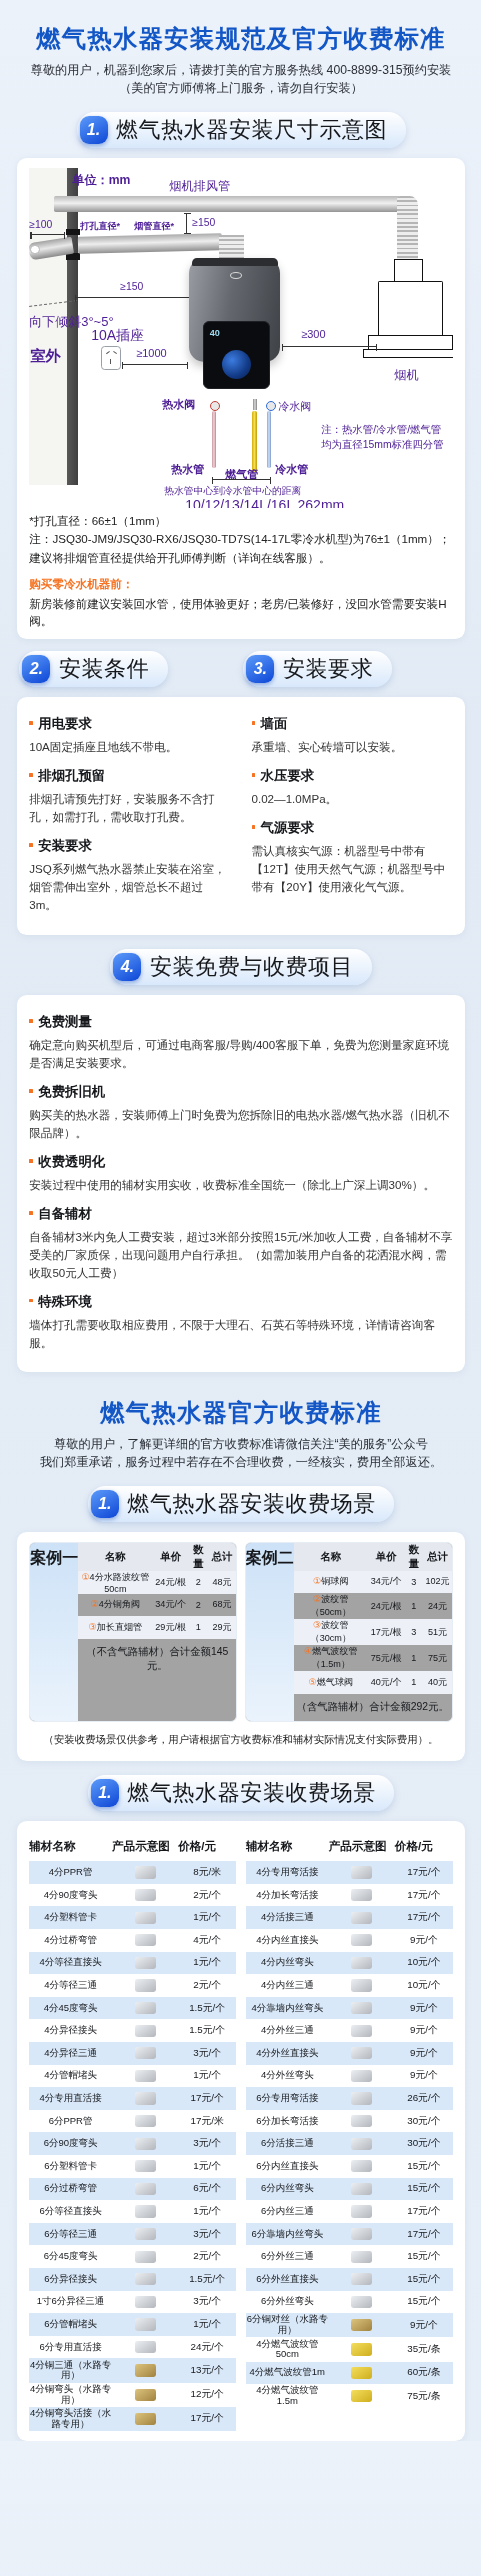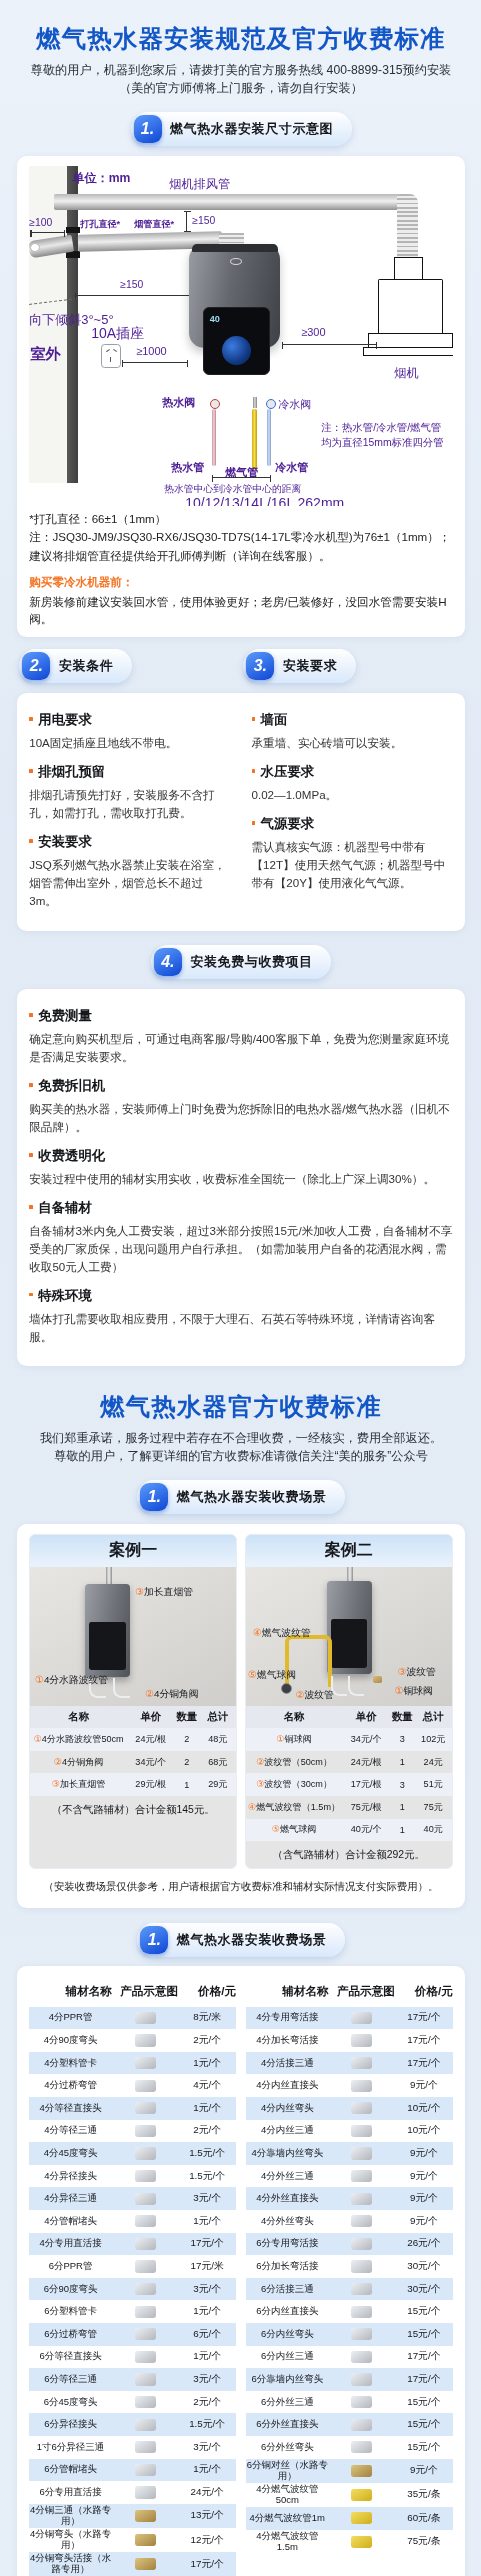--- a/index.html
+++ b/index.html
@@ -11,21 +11,21 @@
   .big-title{font-size:24.4px;font-weight:900;color:#1356c6;text-align:center;letter-spacing:1.2px;margin:0;padding-top:23px}
   .big-title.second{padding-top:24.4px}
   .subtitle{font-size:12.2px;color:#2b2f36;text-align:center;line-height:1.5;margin:6.1px 18.3px 0}
   .badge-wrap{display:flex;justify-content:center;margin:14.6px 0 9.8px}
   .badge{display:flex;align-items:center;background:linear-gradient(180deg,#ffffff,#d8e8fb);
          border-radius:609px;padding:3px 18.3px 3px 3px;box-shadow:0 3px 7.3px rgba(70,110,180,.20)}
   .badge-num{width:28px;height:28px;border-radius:9.1px;flex:0 0 28px;
              background:linear-gradient(150deg,#5c9bfa,#0d46d6);color:#fff;font-style:italic;
              font-weight:bold;font-size:16px;display:flex;align-items:center;justify-content:center;
              box-shadow:0 1.8px 4.3px rgba(20,70,180,.4)}
-  .badge-title{font-size:13px;font-weight:700;margin-left:8.5px;letter-spacing:0.6px;white-space:nowrap}
+  .badge-title{font-size:22px;font-weight:400;margin-left:8.5px;letter-spacing:0.6px;white-space:nowrap}
   .badge-row2{display:grid;grid-template-columns:1fr 1fr;margin:12.2px 17px 0}
   .badge-row2 .badge-wrap{justify-content:flex-start;margin:0;padding-left:2.4px}
 
   
   .card{background:#fff;border-radius:9.8px;margin:0 17px;padding:9.8px 12.2px;box-shadow:0 1.8px 6.1px rgba(120,150,190,.12)}
   .twocol{display:grid;grid-template-columns:1fr 1fr;column-gap:21px}
   .item{margin:8.5px 0 11px}
   .item-h{font-size:13.4px;font-weight:800;position:relative;padding-left:9.1px;margin-bottom:4.9px}
   .item-h::before{content:"";position:absolute;left:0;top:6.1px;width:3.7px;height:3.7px;background:#f57322;border-radius:0.6px}
   .item-b{font-size:11.6px;color:#333;line-height:1.55}
@@ -44,21 +44,21 @@
   .hood-body{position:absolute;left:349px;top:113px;width:63px;height:54px;background:#fff;border:1.2px solid #111;border-radius:1.2px}
   .hood-canopy{position:absolute;left:339px;top:167px;width:83px;height:13.4px;background:#fff;border:1.2px solid #111}
   .hood-lip{position:absolute;left:334px;top:181px;width:93px;height:7.3px;background:#fff;border:1.2px solid #111}
   .duct-small{position:absolute;left:49px;top:67px;width:144px;height:17px;border-radius:1.8px;
             background:linear-gradient(180deg,#ababab,#eeeeee 45%,#8f8f8f);transform:rotate(-1.5deg)}
   .duct-out{position:absolute;left:0px;top:72px;width:44px;height:17px;border-radius:6.1px 1.8px 1.8px 6.1px;
             background:linear-gradient(180deg,#a3a3a3,#e8e8e8 45%,#8a8a8a);transform:rotate(-9deg)}
   .duct-out-tip{position:absolute;left:1.2px;top:77px;width:7.3px;height:7.3px;border-radius:50%;background:#fff;border:1.2px solid #b5b5b5}
   .duct-elbow-heater{position:absolute;left:190px;top:67px;width:24.4px;height:32px;border-radius:0 0 9.8px 2.4px;
             background:repeating-linear-gradient(180deg,#b5b5b5 0 1.8px,#ededed 1.8px 4.3px)}
-  .heater{position:absolute;left:160px;top:78px;width:91px;height:104px;border-radius:15px;
+  .heater{position:absolute;left:160px;top:90px;width:91px;height:104px;border-radius:15px;
           background:linear-gradient(100deg,#9a9da3,#64676d 45%,#3e4146);box-shadow:0 4.9px 9.8px rgba(0,0,0,.22)}
   .heater::before{content:"";position:absolute;left:2.4px;right:2.4px;top:0;height:8px;border-radius:4.9px 4.9px 1.2px 1.2px;background:#2b2d31}
   .heater-logo{position:absolute;left:41px;top:14.6px;width:9.8px;height:4.9px;border:1.2px solid #d8d8d8;border-radius:50%}
   .heater-screen{position:absolute;left:13.4px;top:63px;width:65px;height:66px;background:#0b0c10;border-radius:6.1px;border:1.8px solid #1e2025}
   .heater-temp{position:absolute;left:6.1px;top:6.1px;font-size:9.1px;color:#9fdcf0;font-weight:bold}
   .heater-earth{position:absolute;left:18.3px;top:28px;width:29px;height:29px;border-radius:50%;
           background:radial-gradient(circle at 35% 35%,#3c7ce0,#123a86 60%,#071f4e)}
   .valve{position:absolute;width:8px;height:8px;border-radius:50%;background:#e8e8e8}
   .valve.hot{left:181px;top:233px;border:1.8px solid #c23b33}
   .valve.cold{left:237px;top:233px;border:1.8px solid #2e6cd8}
@@ -78,21 +78,21 @@
   .dim-v{position:absolute;border-left:1.2px solid #333;width:0}
   .dim-v::before,.dim-v::after{content:"";position:absolute;left:-3px;height:1.2px;width:6.7px;background:#333}
   .dim-v::before{top:0}.dim-v::after{bottom:0}
   .tilt-dash{position:absolute;left:0;top:135px;width:48px;border-top:1.2px dashed #666;transform:rotate(-7deg)}
   .note-line{font-size:11.6px;color:#222;line-height:1.5;margin:1.2px 0}
   .tip-title{font-size:11.6px;font-weight:bold;color:#f57322;margin:11px 0 2.4px}
   .tip-body{font-size:11.6px;color:#222;line-height:1.5}
 
   
   .cases{display:grid;grid-template-columns:1fr 1fr;gap:7.3px}
-  .case{background:#e5e5e5;border-radius:6.1px;overflow:hidden;border:0.6px solid #e6edf5;display:flex;flex-direction:column}
+  .case{background:#a3a3a3;border-radius:6.1px;overflow:hidden;border:0.6px solid #e6edf5;display:flex;flex-direction:row}
   .case-h{background:linear-gradient(180deg,#cde2f7,#eaf3fc);font-size:16px;font-weight:800;text-align:center;padding:5.5px 0}
   .case-photo{height:139px;position:relative;background:linear-gradient(150deg,#e7e6e3,#cfcecb);overflow:hidden}
   .plabel{position:absolute;font-size:9.8px;white-space:nowrap;z-index:3;display:inline-block}
   .plabel::first-letter{color:#f57322}
   .ph-heater{position:absolute;width:45px;height:93px;border-radius:3.7px;z-index:1;
              background:linear-gradient(100deg,#9b9ea4,#6e7177 55%,#4f5257);box-shadow:0 3.7px 7.3px rgba(0,0,0,.28)}
   .ph-heater::before{content:"";position:absolute;left:4.3px;right:4.3px;top:38px;bottom:6.1px;background:#15161a;border-radius:2.4px}
   .ph-duct{position:absolute;width:6.1px;background:linear-gradient(90deg,#9a9a9a,#f0f0f0,#8d8d8d);z-index:0}
   .hose{position:absolute;width:14.6px;height:18.3px;border:2.4px solid #eceff1;border-top:none;border-right:none;border-radius:0 0 0 8.5px;z-index:1}
   .gaspipe{position:absolute;width:39px;height:48px;border:4.3px solid #e0b92c;border-bottom:none;border-radius:7.3px 7.3px 0 0;z-index:1}
@@ -103,21 +103,21 @@
   .ct-head{font-weight:800;font-size:10.4px;background:#e5e9ef}
   .ct-row{font-size:9.1px}
   .ct-body div.ct-row:nth-of-type(odd){background:#edf1f7}
   .c-name{display:block}
   .c-name::first-letter{color:#f57322}
   .ct-total{font-size:10.4px;text-align:center;padding:6.7px 2.4px}
   .fee-note{font-size:10.4px;text-align:center;color:#222;margin:11px 0 3.7px}
 
   
   .mat-grid{display:grid;grid-template-columns:1fr 1fr;column-gap:9.8px}
-  .mat-head{display:grid;grid-template-columns:40% 32% 28%;font-size:11.6px;font-weight:800;height:30.5px;align-items:center;text-align:right}
+  .mat-head{display:grid;grid-template-columns:40% 32% 28%;font-size:11.6px;font-weight:800;height:30.5px;align-items:center;text-align:left}
   .m-row{display:grid;grid-template-columns:40% 32% 28%;min-height:22.6px;align-items:center;text-align:center}
   .mat-body div.m-row:nth-of-type(odd){background:#d9e8f8}
   .m-name{font-size:9.5px;line-height:1.15;padding:1.2px 0.6px}
   .m-price{font-size:9.8px}
   .m-icon{width:21px;height:12.2px;border-radius:2.4px;margin:0 auto}
   .ic-gray{background:linear-gradient(145deg,#eceff2,#b3b7bd)}
   .ic-brass{background:linear-gradient(145deg,#dcc47e,#a1823f)}
   .ic-yellow{background:linear-gradient(145deg,#f4de5e,#cfae1e)}
 </style>
 </head>
@@ -296,22 +296,22 @@
         <div class="item-b">自备辅材3米内免人工费安装，超过3米部分按照15元/米加收人工费，自备辅材不享受美的厂家质保，出现问题用户自行承担。（如需加装用户自备的花洒混水阀，需收取50元人工费）</div>
       </div>
       <div class="item">
         <div class="item-h">特殊环境</div>
         <div class="item-b">墙体打孔需要收取相应费用，不限于大理石、石英石等特殊环境，详情请咨询客服。</div>
       </div>
     </div>
 
   <h1 class="big-title second">燃气热水器官方收费标准</h1>
   <div class="subtitle">
+    <div>尊敬的用户，了解更详细的官方收费标准请微信关注“美的服务”公众号</div>
     <div>我们郑重承诺，服务过程中若存在不合理收费，一经核实，费用全部返还。</div>
-    <div>尊敬的用户，了解更详细的官方收费标准请微信关注“美的服务”公众号</div>
   </div>
 
   <div class="badge-wrap">
     <div class="badge">
       <div class="badge-num">1.</div>
       <div class="badge-title">燃气热水器安装收费场景</div>
     </div>
   </div>
 
   <div class="card">

